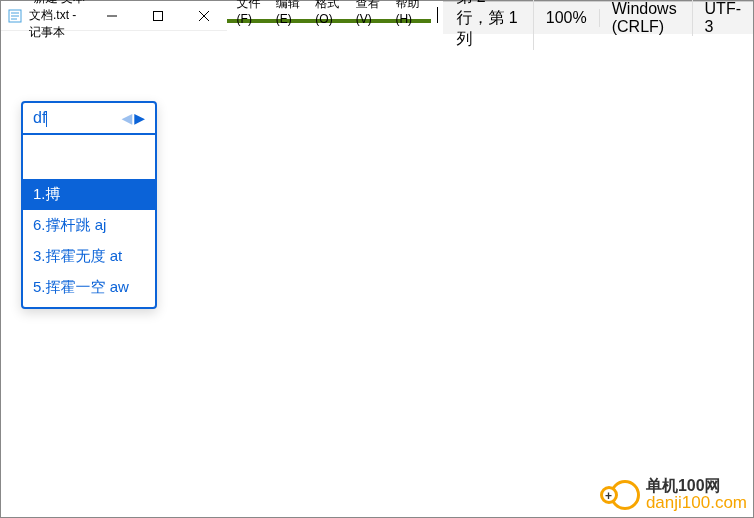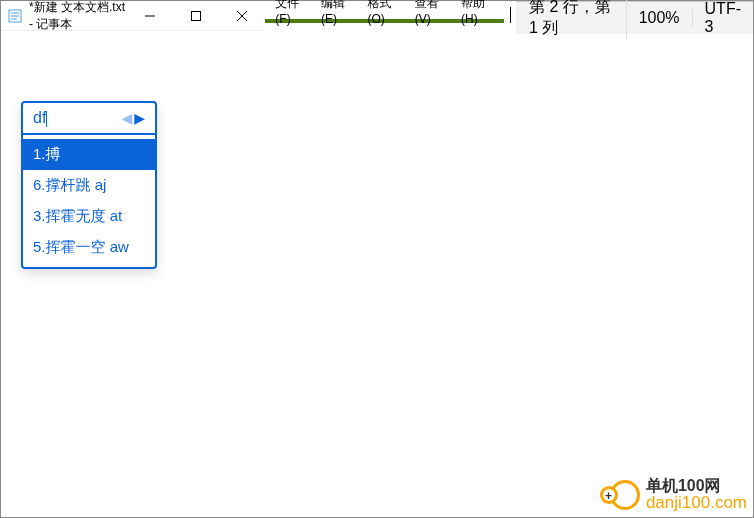--- a/index.html
+++ b/index.html
@@ -117,20 +117,21 @@
     gap: 2px;
   }
   .ime-pager .arrow {
     color: #0b63d8;
     font-size: 14px;
     cursor: pointer;
   }
   .ime-pager .arrow.dim { opacity: 0.4; }
   .ime-candidates {
     padding: 4px 0;
+    margin-top: 40px;
   }
   .ime-cand {
     padding: 6px 10px;
     color: #0b63d8;
     cursor: pointer;
     font-size: 15px;
     white-space: nowrap;
   }
   .ime-cand.selected {
     background: #0b63d8;
@@ -249,20 +250,21 @@
       <div class="ime-cand">6.撑杆跳 aj</div>
       <div class="ime-cand">3.挥霍无度 at</div>
       <div class="ime-cand">5.挥霍一空 aw</div>
     </div>
   </div>
 
   <div class="statusbar">
     <div class="status-spacer"></div>
     <div class="status-cell">第 2 行，第 1 列</div>
     <div class="status-cell">100%</div>
+    <div class="status-cell">Windows (CRLF)</div>
     <div class="status-cell">UTF-3</div>
   </div>
 
   <div class="watermark">
     <div class="wm-logo">
       <div class="wm-ring big"></div>
       <div class="wm-ring small"></div>
       <div class="wm-plus">+</div>
     </div>
     <div class="wm-text">

